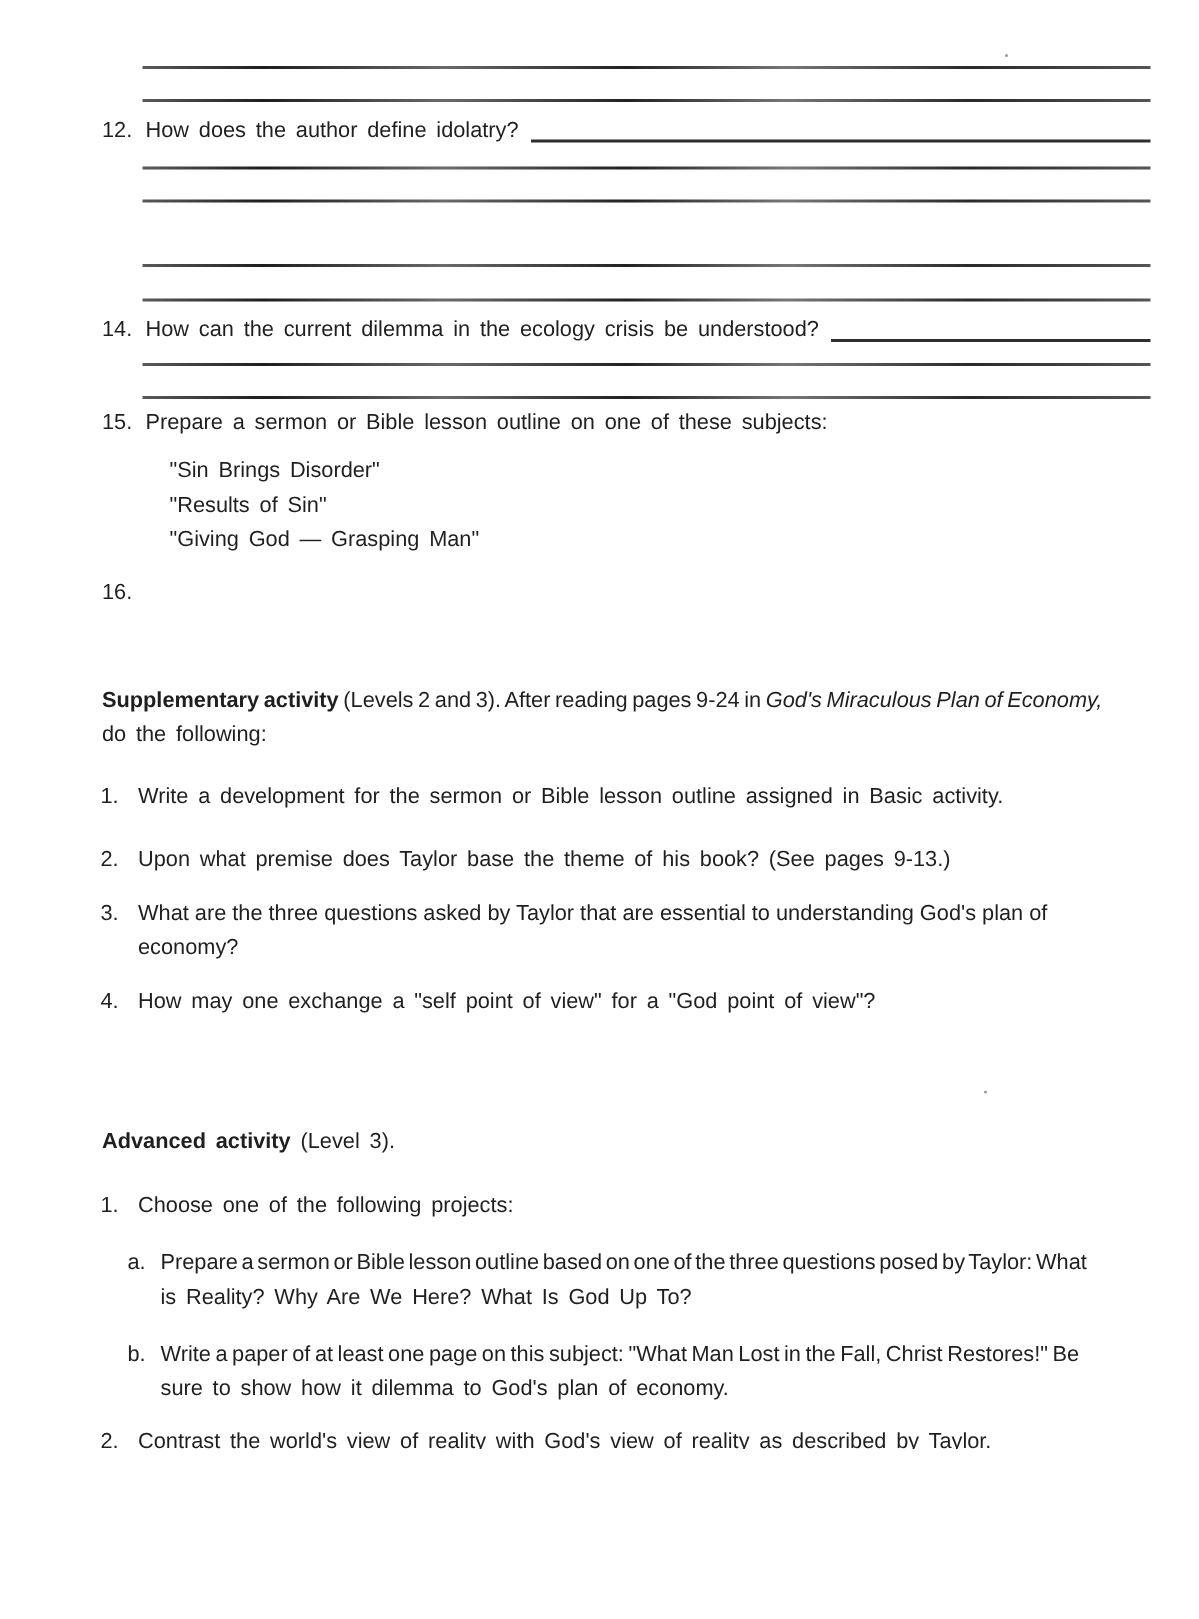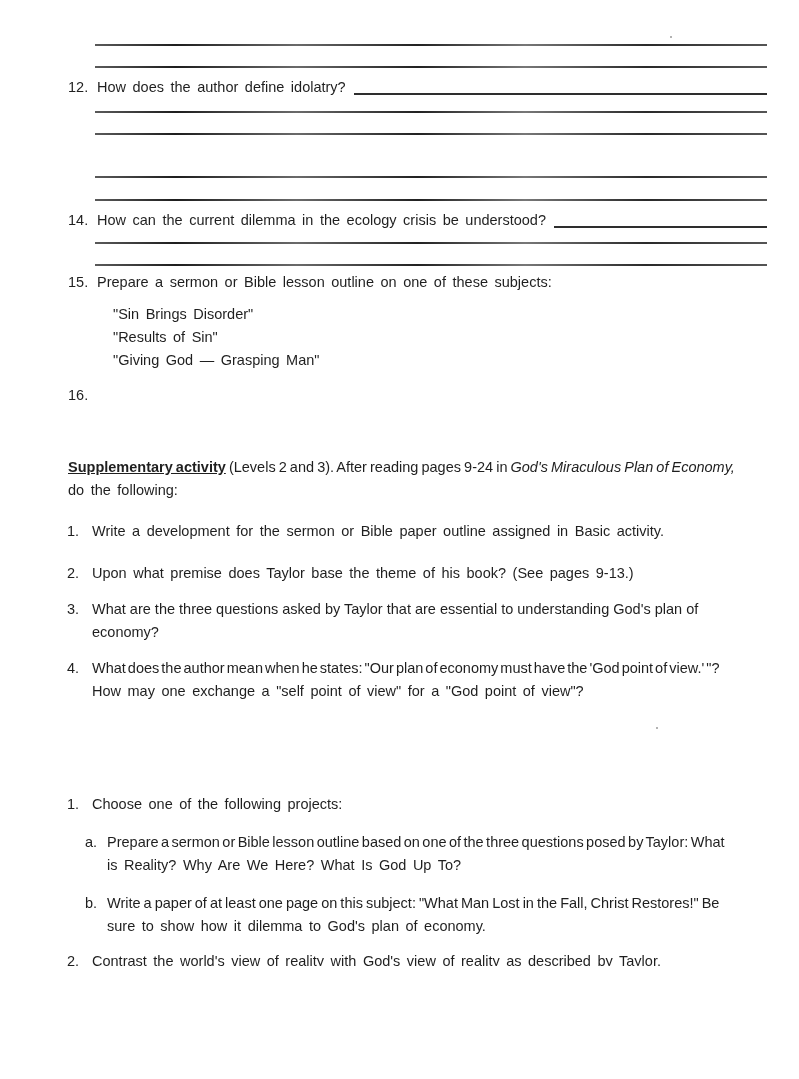--- a/index.html
+++ b/index.html
@@ -26,21 +26,21 @@
   .qtext{white-space:nowrap;flex:none;text-align:right;}
   .blank{
     flex:1;height:0;align-self:flex-end;margin-left:8px;margin-bottom:3px;
     border-bottom:2px solid #2e2e2e;
   }
   .content{flex:1;min-width:0;}
   .twoline{line-height:23px;}
   .fit{white-space:nowrap;}
   .subjects{position:absolute;left:113px;line-height:23px;}
   .booktitle{font-style:italic;}
-  b{font-weight:700;text-decoration:underline;}
+  b{font-weight:700;}
   .heading{position:absolute;left:68px;right:32px;}
   .pagenum{position:absolute;top:1013px;left:0;right:0;text-align:center;padding-left:26px;}
   .speck{position:absolute;width:2px;height:2px;background:#9a9a9a;border-radius:50%;}
 </style>
 </head>
 <body>
 
 <div id="page">
 
   <div class="rule" style="top:44px"></div>
@@ -82,44 +82,46 @@
     <span class="num">16.</span>
   </div>
 
   <div class="heading fit" style="top: 456px; word-spacing: -0.95px;">
     <b>Supplementary activity</b><span> (Levels 2 and 3). After reading pages 9-24 in </span><i>God's Miraculous Plan of Economy,</i>
   </div>
   <div class="heading" style="top:479px">do the following:</div>
 
   <div class="srow" style="top:520px">
     <span class="num">1.</span>
-    <div class="content">Write a development for the sermon or Bible paper outline assigned in Basic activity.</div>
+    <div class="content">Write a development for the sermon or Bible lesson outline assigned in Basic activity.</div>
   </div>
 
   <div class="srow" style="top:562px">
     <span class="num">2.</span>
     <div class="content">Upon what premise does Taylor base the theme of his book? (See pages 9-13.)</div>
   </div>
 
   <div class="srow" style="top:598px">
     <span class="num">3.</span>
     <div class="content twoline">
       <div class="fit" style="word-spacing: 0px;">What are the three questions asked by Taylor that are essential to understanding God's plan of</div>
       <div>economy?</div>
     </div>
   </div>
 
   <div class="srow" style="top:657px">
     <span class="num">4.</span>
     <div class="content twoline">
-      <div class="fit" style="word-spacing: -2px;">What does the author mean when he states: "Our plan of economy must have the 'God point of view.' "?</div>
       <div>How may one exchange a "self point of view" for a "God point of view"?</div>
     </div>
   </div>
 
+  <div class="heading" style="top:750px">
+    <b>Advanced activity</b><span> (Level 3).</span>
+  </div>
 
   <div class="srow" style="top:793px">
     <span class="num">1.</span>
     <div class="content">Choose one of the following projects:</div>
   </div>
 
   <div class="subrow" style="top:831px">
     <span class="num">a.</span>
     <div class="content twoline">
       <div class="fit" style="word-spacing: -1.59px;">Prepare a sermon or Bible lesson outline based on one of the three questions posed by Taylor: What</div>

